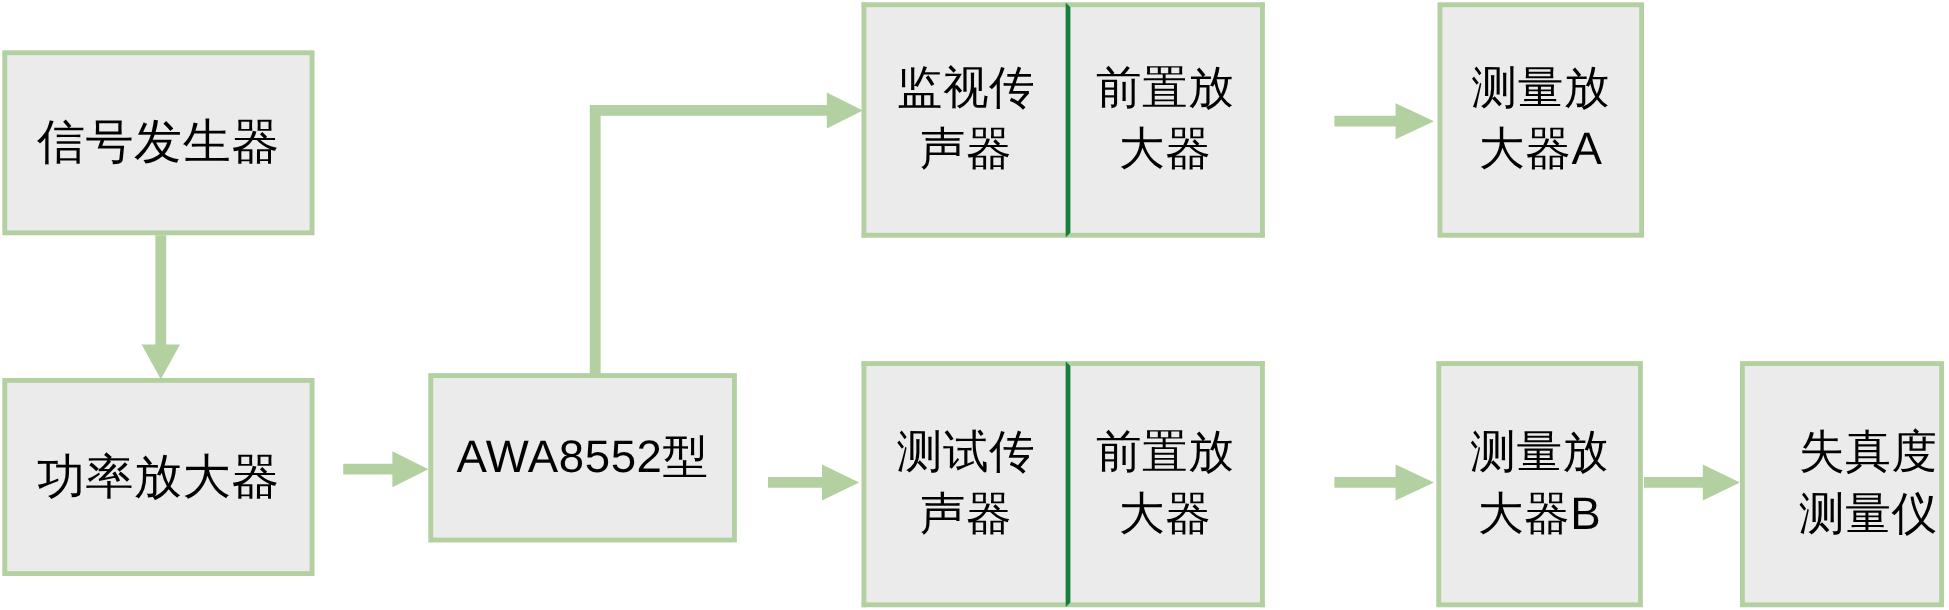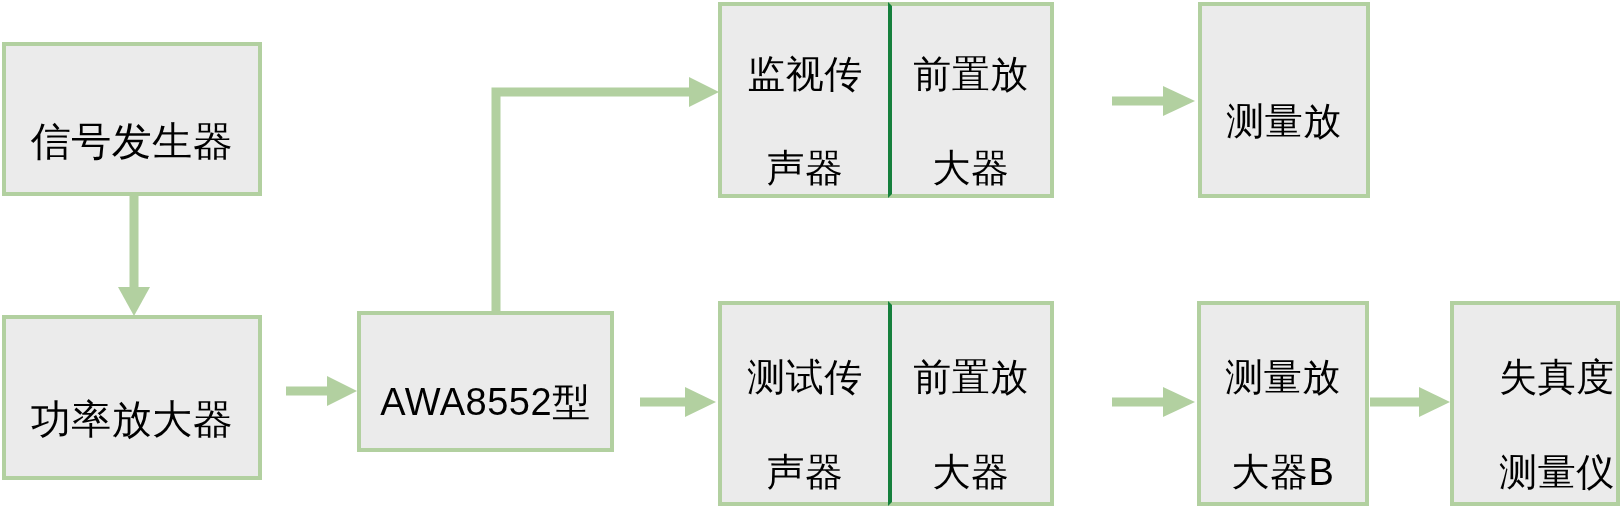--- a/index.html
+++ b/index.html
@@ -29,21 +29,20 @@
     color: #000000;
     font-size: 40px;
     line-height: 1.35;
     text-align: center;
     letter-spacing: 0.5px;
     font-family: "Liberation Sans", "DejaVu Sans", sans-serif;
   }
   .node .ln {
     display: block;
     white-space: nowrap;
-    margin-top: 43px;
   }
   
   .node.pair-left { border-right: none; }
   .node.pair-right { border-left: 4px solid #15803d; }
 
   .conn {
     position: absolute;
   }
   .conn svg {
     display: block;
@@ -72,20 +71,21 @@
     <span class="ln">声器</span>
   </div>
 
   <div class="node pair-right" style="left:888px; top:2px; width:166px; height:196px; font-size:38px;">
     <span class="ln">前置放</span>
     <span class="ln">大器</span>
   </div>
 
   <div class="node" style="left:1198px; top:2px; width:172px; height:196px; font-size:38px;">
     <span class="ln">测量放</span>
+    <span class="ln">大器A</span>
   </div>
 
   <div class="node pair-left" style="left:718px; top:301px; width:170px; height:205px; font-size:38px;">
     <span class="ln">测试传</span>
     <span class="ln">声器</span>
   </div>
 
   <div class="node pair-right" style="left:888px; top:301px; width:166px; height:205px; font-size:38px;">
     <span class="ln">前置放</span>
     <span class="ln">大器</span>

